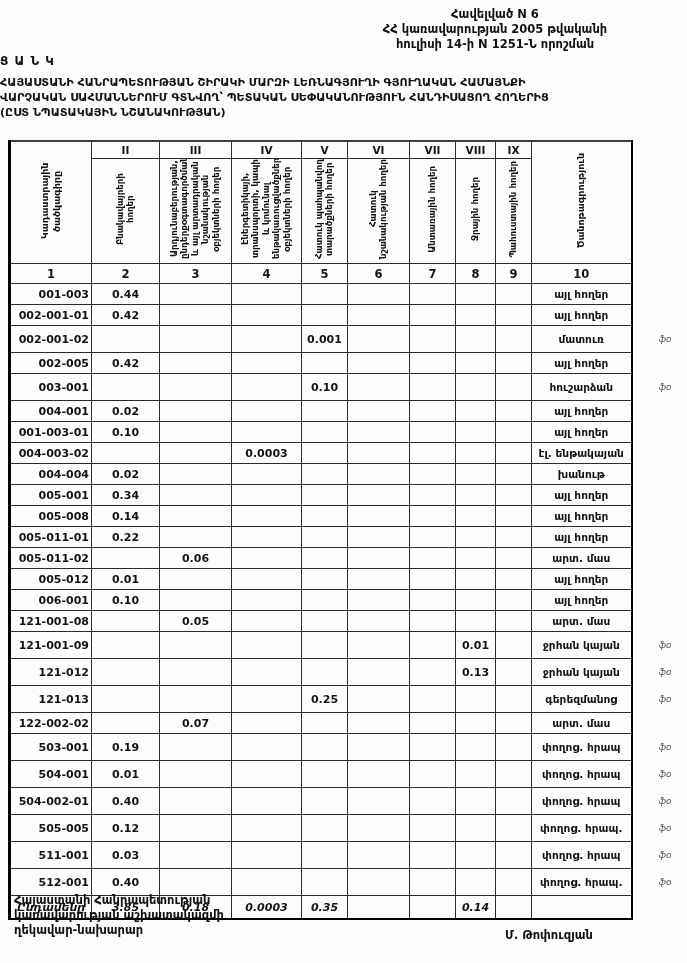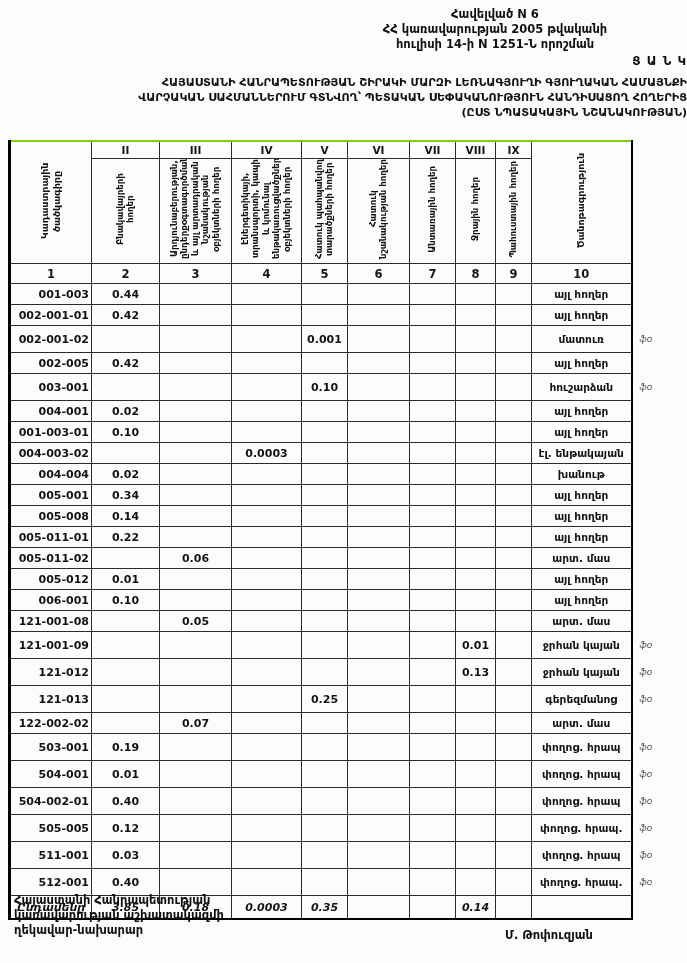--- a/index.html
+++ b/index.html
@@ -4,35 +4,35 @@
 <style>
   html,body{margin:0;padding:0;}
   body{
     width:687px;height:963px;position:relative;overflow:hidden;
     background:#fcfcfb;color:#111;
     font-family:"DejaVu Sans","Liberation Sans",sans-serif;
     -webkit-font-smoothing:none;
   }
   .appendix{position:absolute;top:7px;left:320px;width:350px;text-align:center;
     font-weight:bold;font-size:11.5px;line-height:1.32;}
-  .doc-title{position:absolute;top:54px;left:0;width:687px;text-align:right;font-weight:bold;}
+  .doc-title{position:absolute;top:54px;left:0;width:687px;text-align:left;font-weight:bold;}
   .doc-title .tanc{font-size:12px;margin-bottom:7px;letter-spacing:1px;}
   .doc-title .tline{font-size:11.2px;line-height:1.35;}
   table.land{position:absolute;top:140px;left:8px;border-collapse:collapse;table-layout:fixed;}
   table.land td{border:1px solid #2b2b2b;padding:0 2px;vertical-align:middle;
     font-weight:bold;color:#131313;overflow:hidden;}
   
   table.land tr td.bl{border-left:3px solid #000;}
-  table.land thead tr.roman td{border-top:2px solid #84cc16;}
+  table.land thead tr.roman td{border-top:2px solid #404040;}
   table.land td.br{border-right:2px solid #000;}
   table.land tfoot td{border-bottom:2px solid #000;}
   
   table.land td.mark{border:none !important;background:transparent;
     font-size:9px;color:#555;font-weight:normal;font-style:italic;
-    text-align:left;padding-left:7px;vertical-align:middle;}
+    text-align:right;padding-left:7px;vertical-align:middle;}
   
   td.roman-cell{height:16px;text-align:center;font-size:10.5px;}
   td.vhead{text-align:center;}
   tr.cats td{height:104px;}
   .vtext{display:inline-block;writing-mode:vertical-rl;transform:rotate(180deg);
     font-size:8.6px;line-height:1.22;font-weight:bold;max-height:100px;
     text-align:center;white-space:normal;}
   .vtext.big{font-size:9.5px;max-height:112px;}
   tr.nums td{height:19px;text-align:center;font-size:11.5px;}
   

